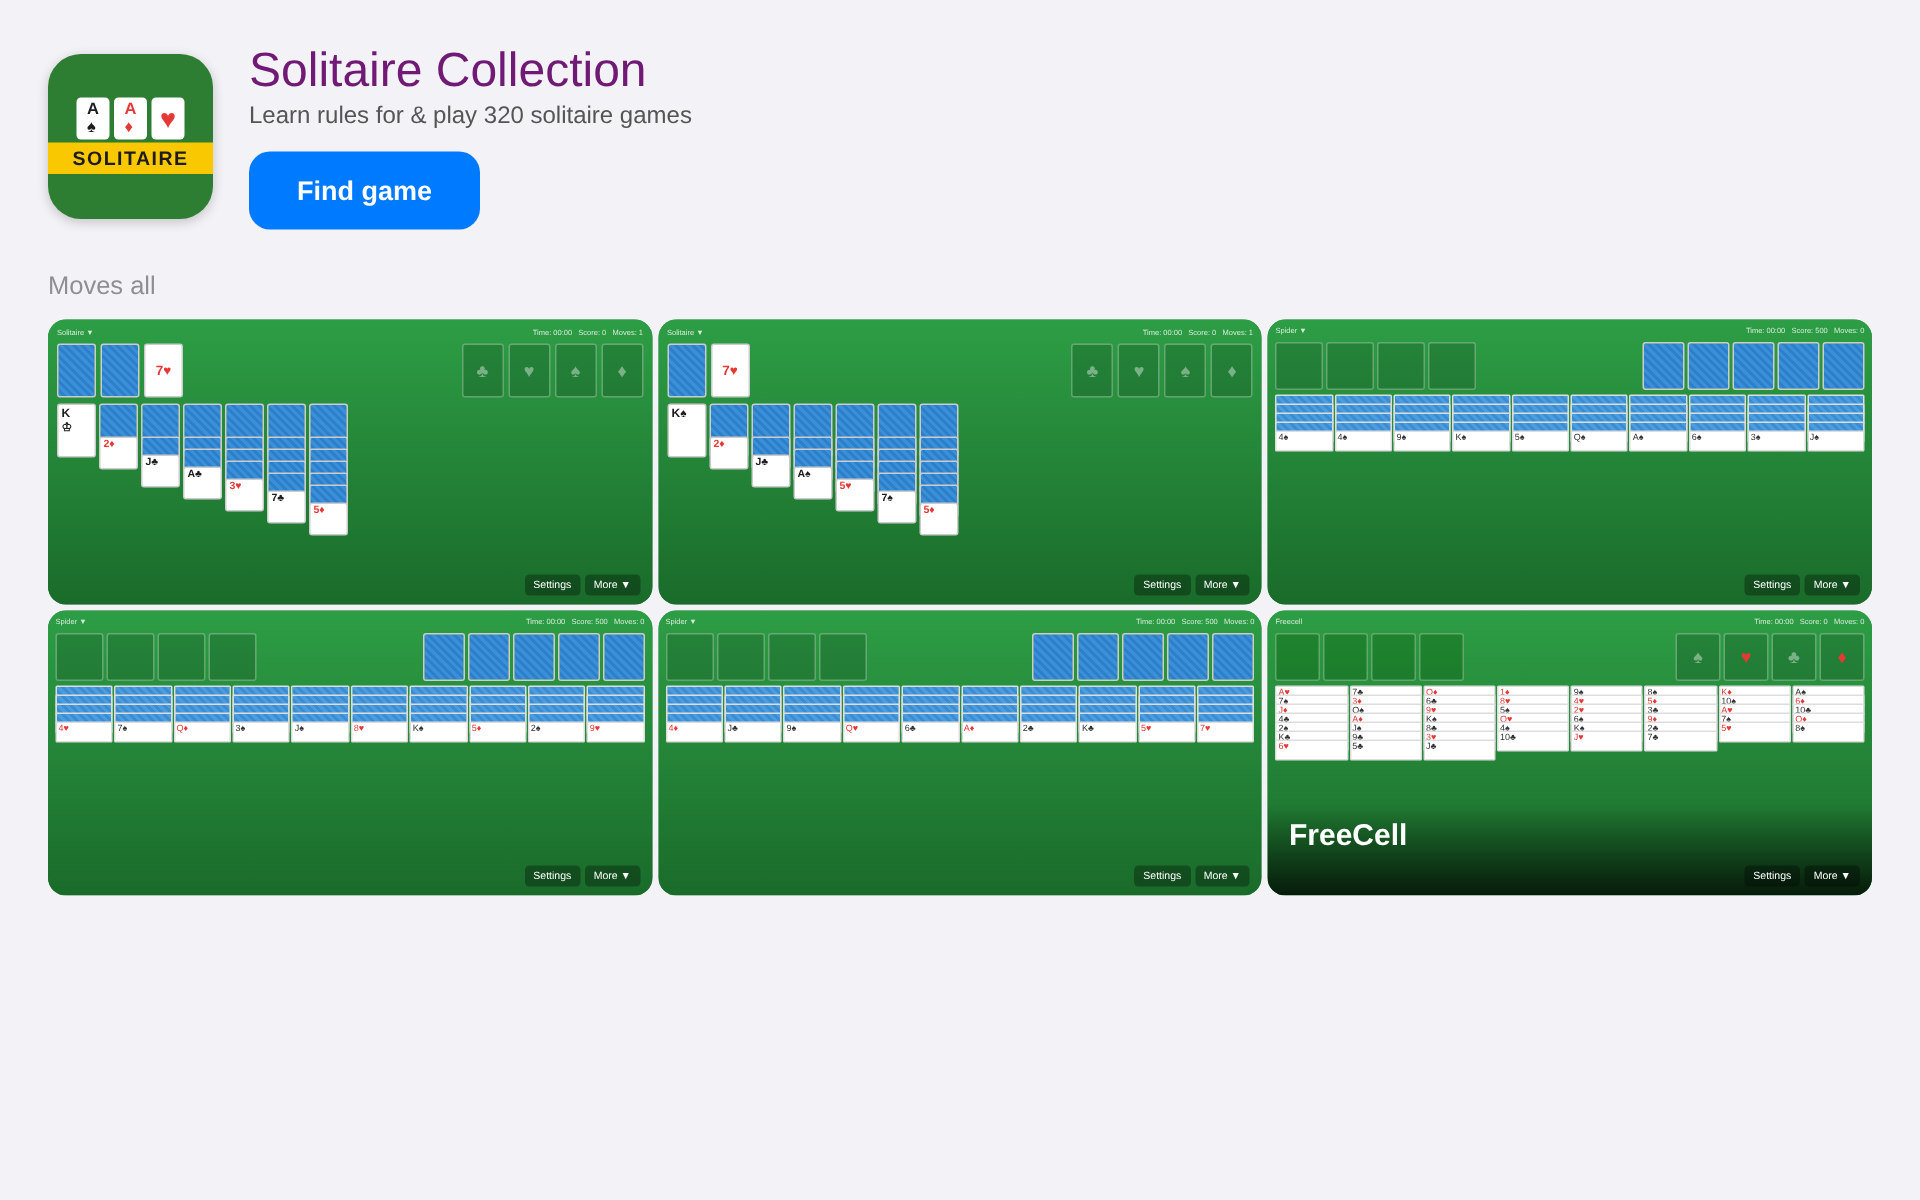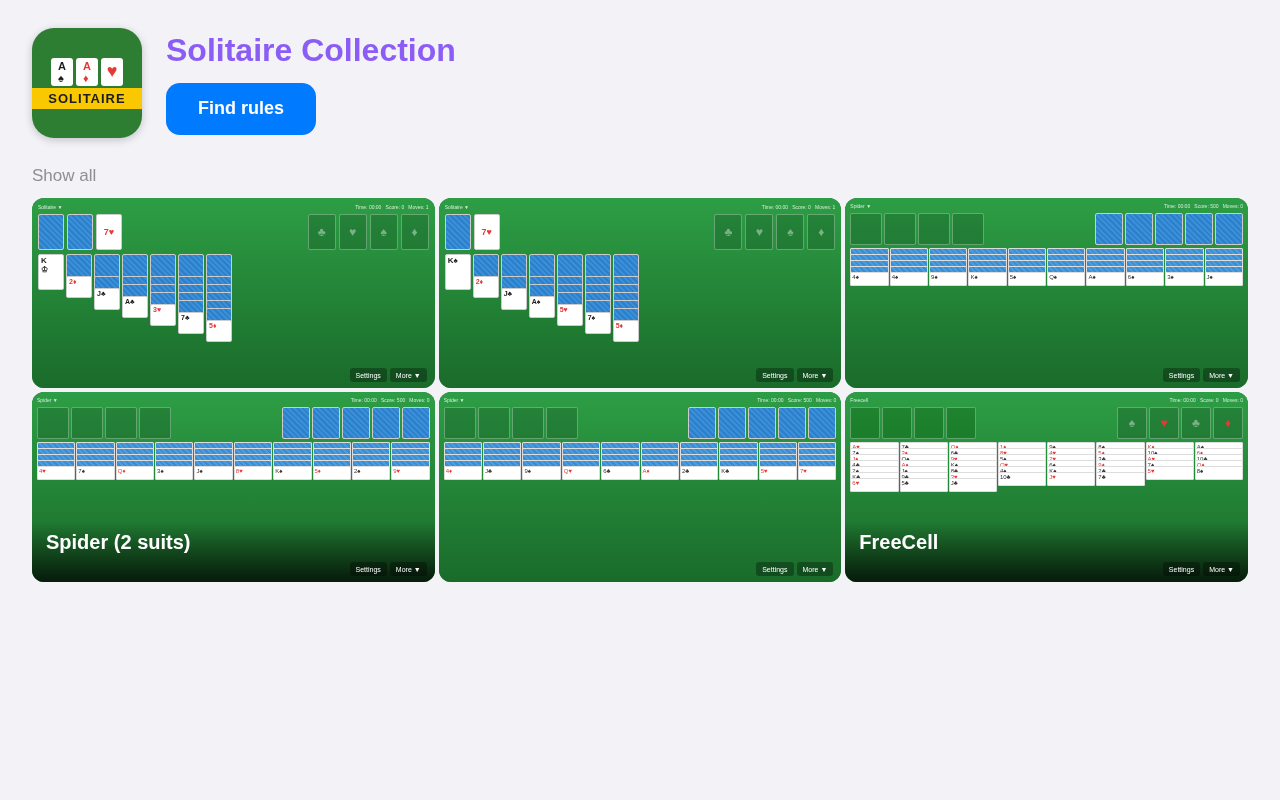--- a/index.html
+++ b/index.html
@@ -67,22 +67,22 @@
     }
 
     .app-title-area {
       display: flex;
       flex-direction: column;
       gap: 4px;
     }
 
     .app-title {
       font-size: 32px;
-      font-weight: 700;
-      color: #8b5cf6;
+      font-weight: 400;
+      color: #701a75;
     }
 
     .app-subtitle {
       font-size: 16px;
       color: #555;
       font-weight: 400;
     }
 
     .search-area {
       display: flex;
@@ -308,28 +308,29 @@
   <div class="app-icon">
     <div class="app-icon-cards">
       <div class="card-mini">A<br>♠</div>
       <div class="card-mini red">A<br>♦</div>
       <div class="card-mini heart">♥</div>
     </div>
     <div class="app-icon-label">SOLITAIRE</div>
   </div>
   <div class="app-title-area">
     <div class="app-title">Solitaire Collection</div>
+    <div class="app-subtitle">Learn rules for &amp; play 320 solitaire games</div>
     <div class="search-area">
-      <button class="find-button">Find rules</button>
+      <button class="find-button">Find game</button>
     </div>
   </div>
 </div>
 
 <div class="section-header">
-  <button class="show-all">Show all</button>
+  <button class="show-all">Moves all</button>
 </div>
 
 <div class="games-grid">
 
   <div class="game-card">
     <div class="game-screenshot">
       <div class="table-sim">
         <div class="top-bar">
           <span>Solitaire ▼</span>
           <span>Time: 00:00 &nbsp; Score: 0 &nbsp; Moves: 1</span>
@@ -651,23 +652,20 @@
             <div class="spider-card" style="font-size:6px;color:#333">2♠</div>
           </div>
           <div class="spider-col">
             <div class="spider-card face-down"></div>
             <div class="spider-card face-down"></div>
             <div class="spider-card face-down"></div>
             <div class="spider-card face-down"></div>
             <div class="spider-card" style="font-size:6px;color:#e53935">9♥</div>
           </div>
         </div>
-      </div>
-      <div class="game-title-bar">
-        <div class="game-title">Spider (2 suits)</div>
       </div>
       <div class="btn-bar">
         <div class="btn-sm">Settings</div>
         <div class="btn-sm">More ▼</div>
       </div>
     </div>
   </div>
 
   <div class="game-card">
     <div class="game-screenshot">

